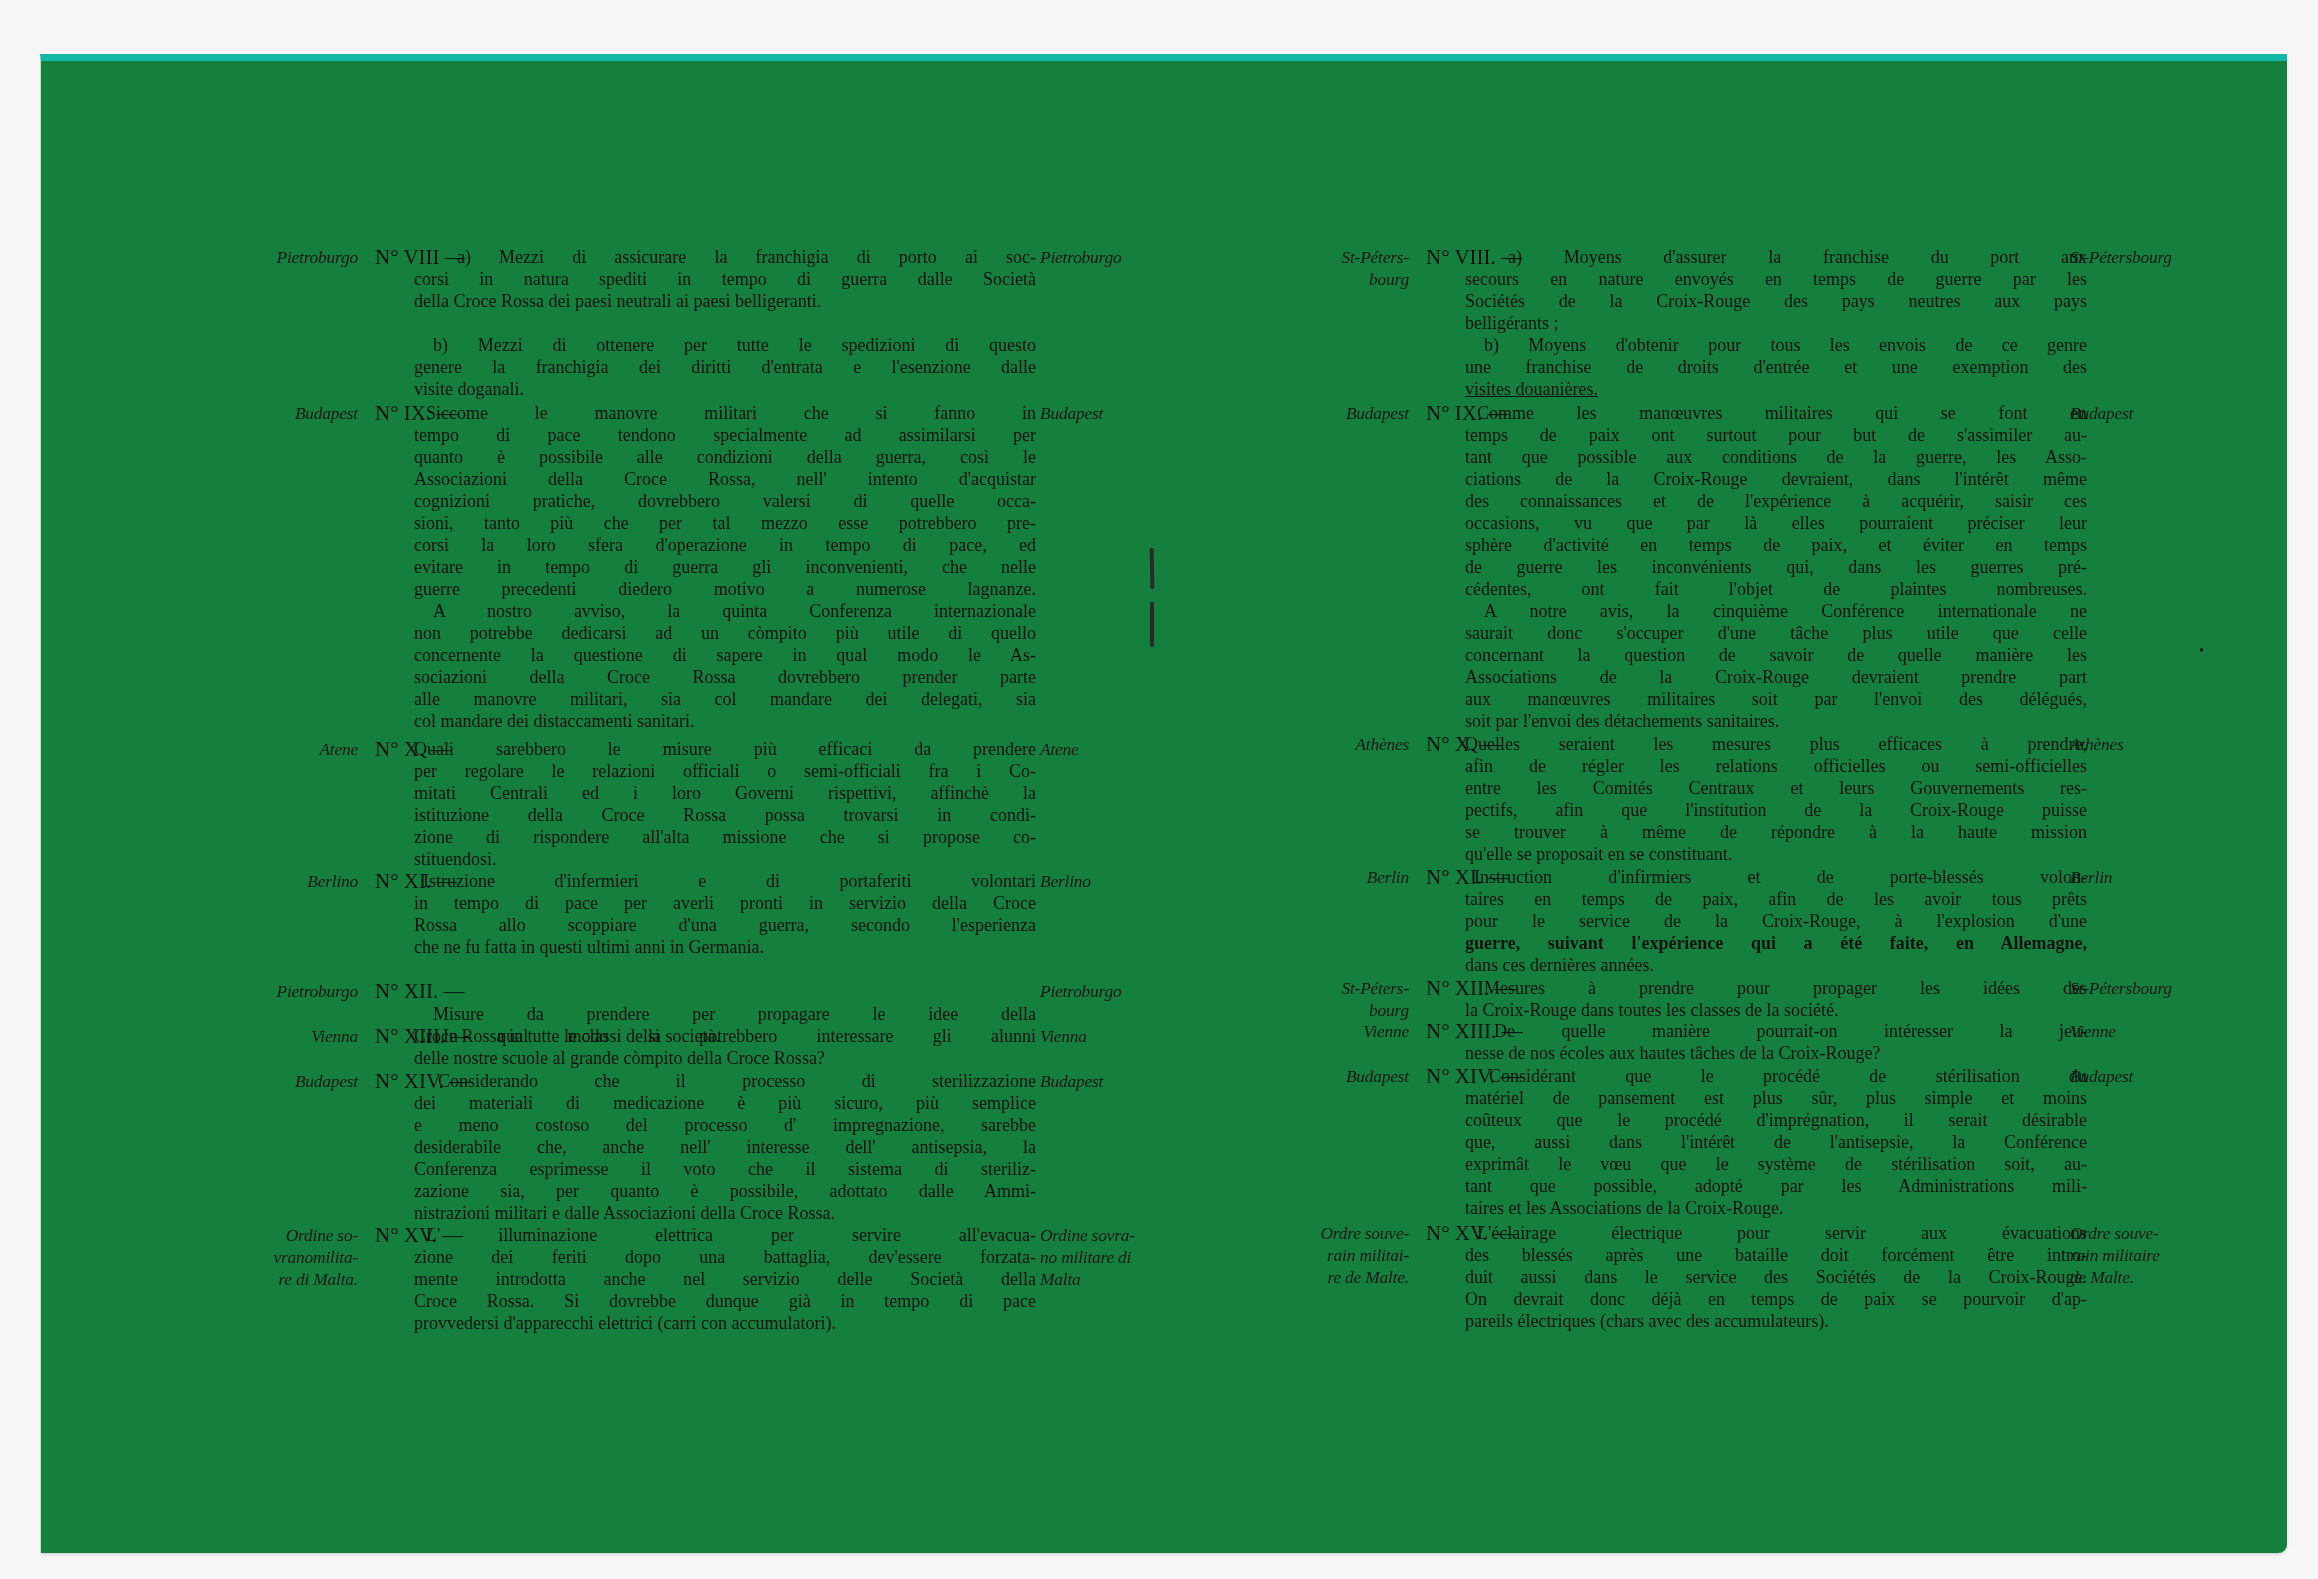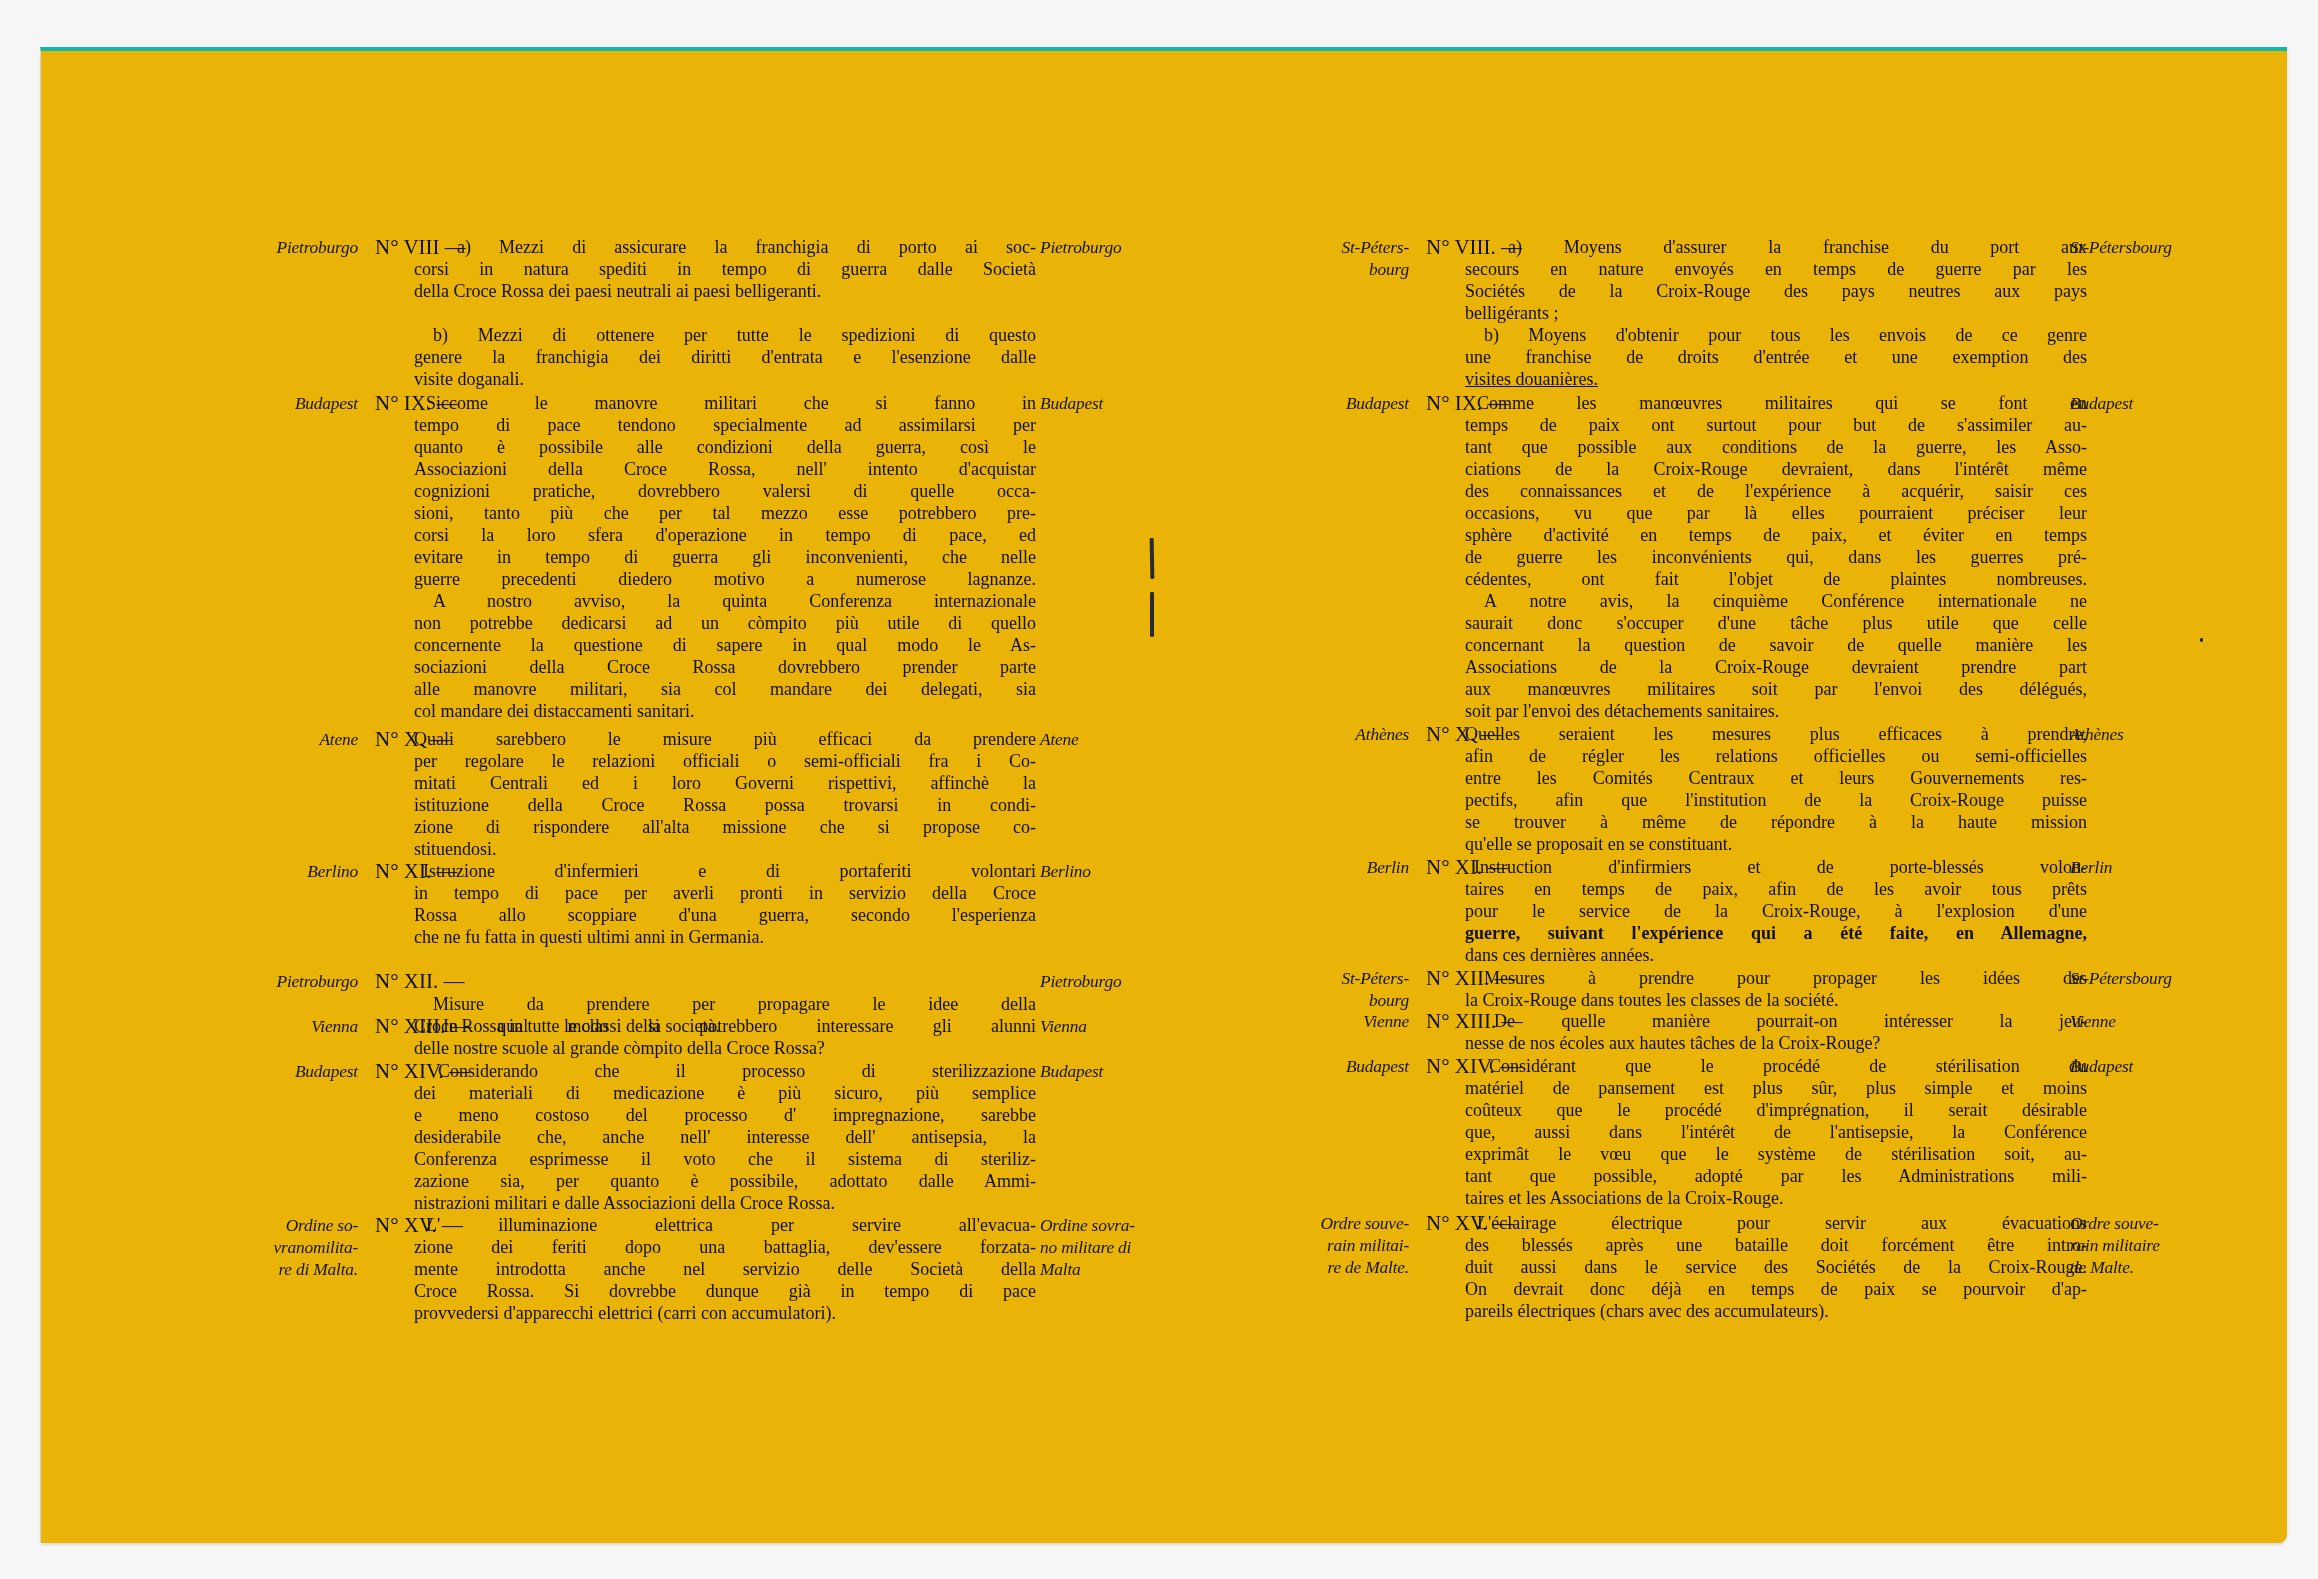--- a/index.html
+++ b/index.html
@@ -3,23 +3,23 @@
 <meta charset="utf-8">
 <style>
   html, body { margin:0; padding:0; }
   body {
     width:2319px; height:1580px; position:relative; overflow:hidden;
     background:#f6f6f6;
     font-family:"Liberation Serif","DejaVu Serif",serif;
     color:#111;
   }
   .sheet {
-    position:absolute; left:40px; top:47px; width:2246px; height:1492px;
-    background:#eab308;
-    border-top:4px solid #14b8a6; border-left:1px solid #d4d4d4;
+    position:absolute; left:40px; top:54px; width:2246px; height:1492px;
+    background:#15803d;
+    border-top:7px solid #14b8a6; border-left:1px solid #d4d4d4;
     box-shadow: 0 2.9px 2.9px -1px rgba(0,0,0,0.12), 1.9px 0 2.9px -1px rgba(0,0,0,0.06);
     border-bottom-right-radius:8.7px;
   }
   .page { position:absolute; top:0; }
   .entry { position:absolute; left:0; width:100%; }
   .place {
     position:absolute; font-style:italic; font-size:17.4px; line-height:22px;
     letter-spacing:-0.2px; color:#161616;
   }
   .place span { display:block; }

